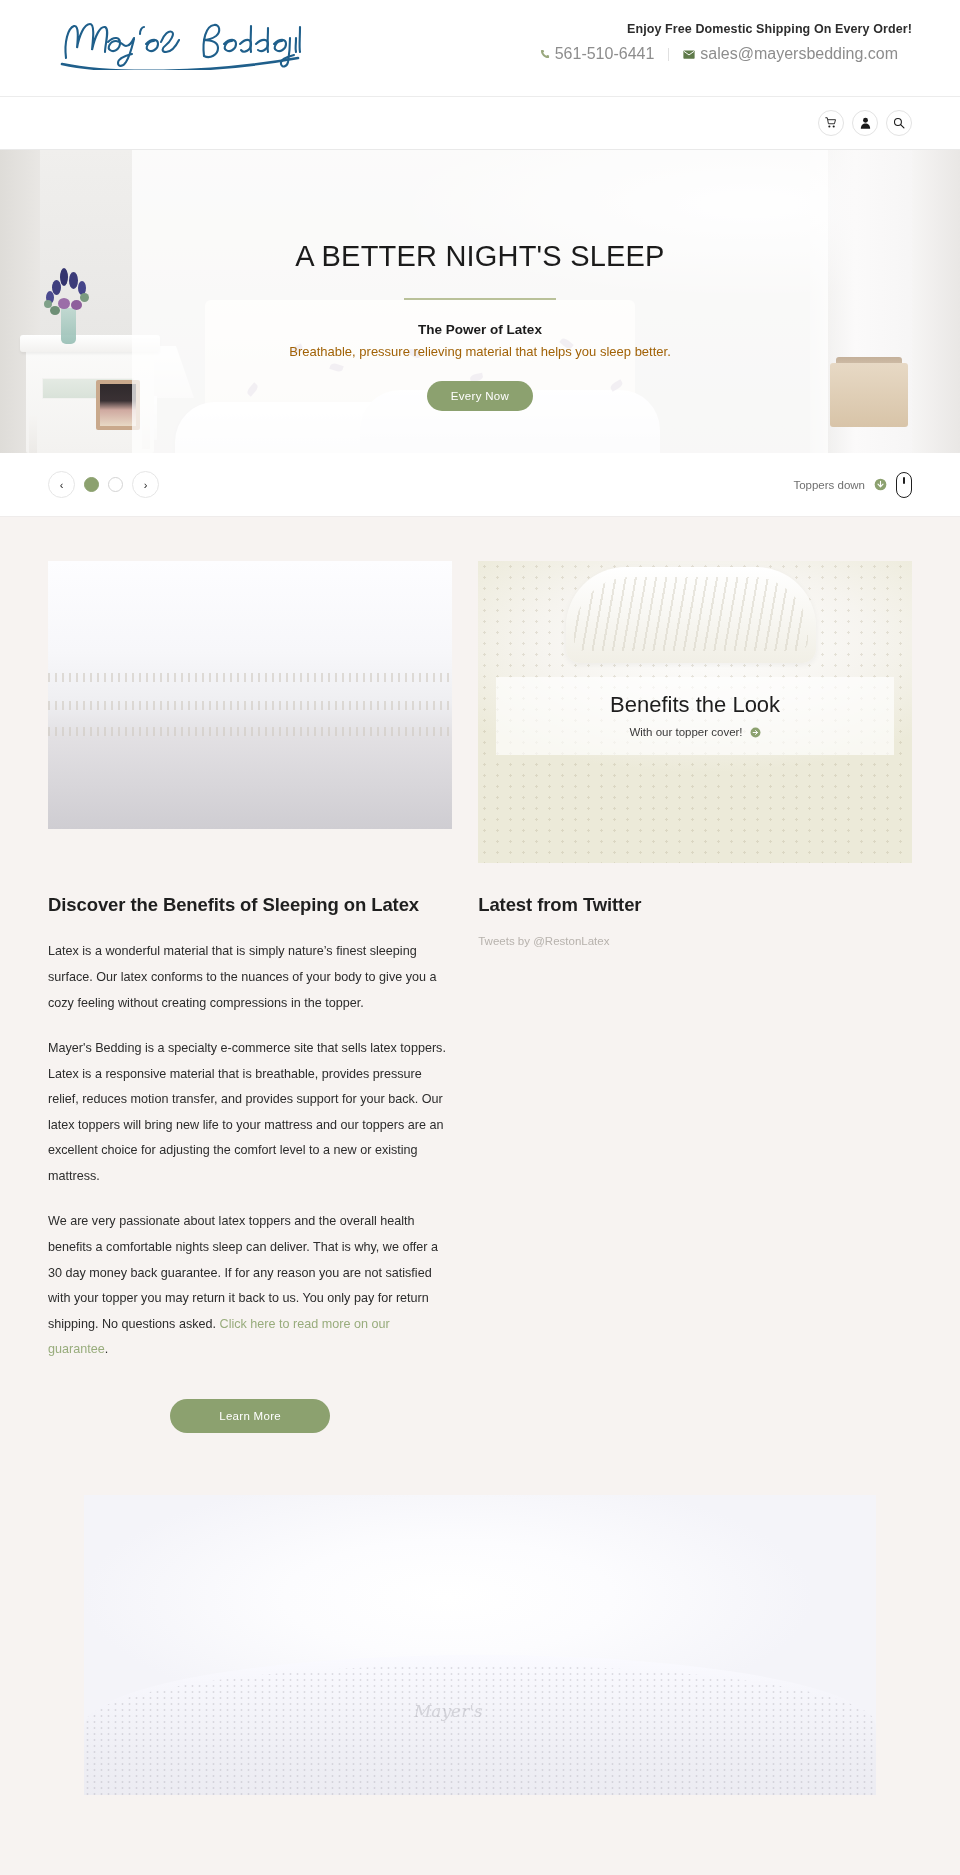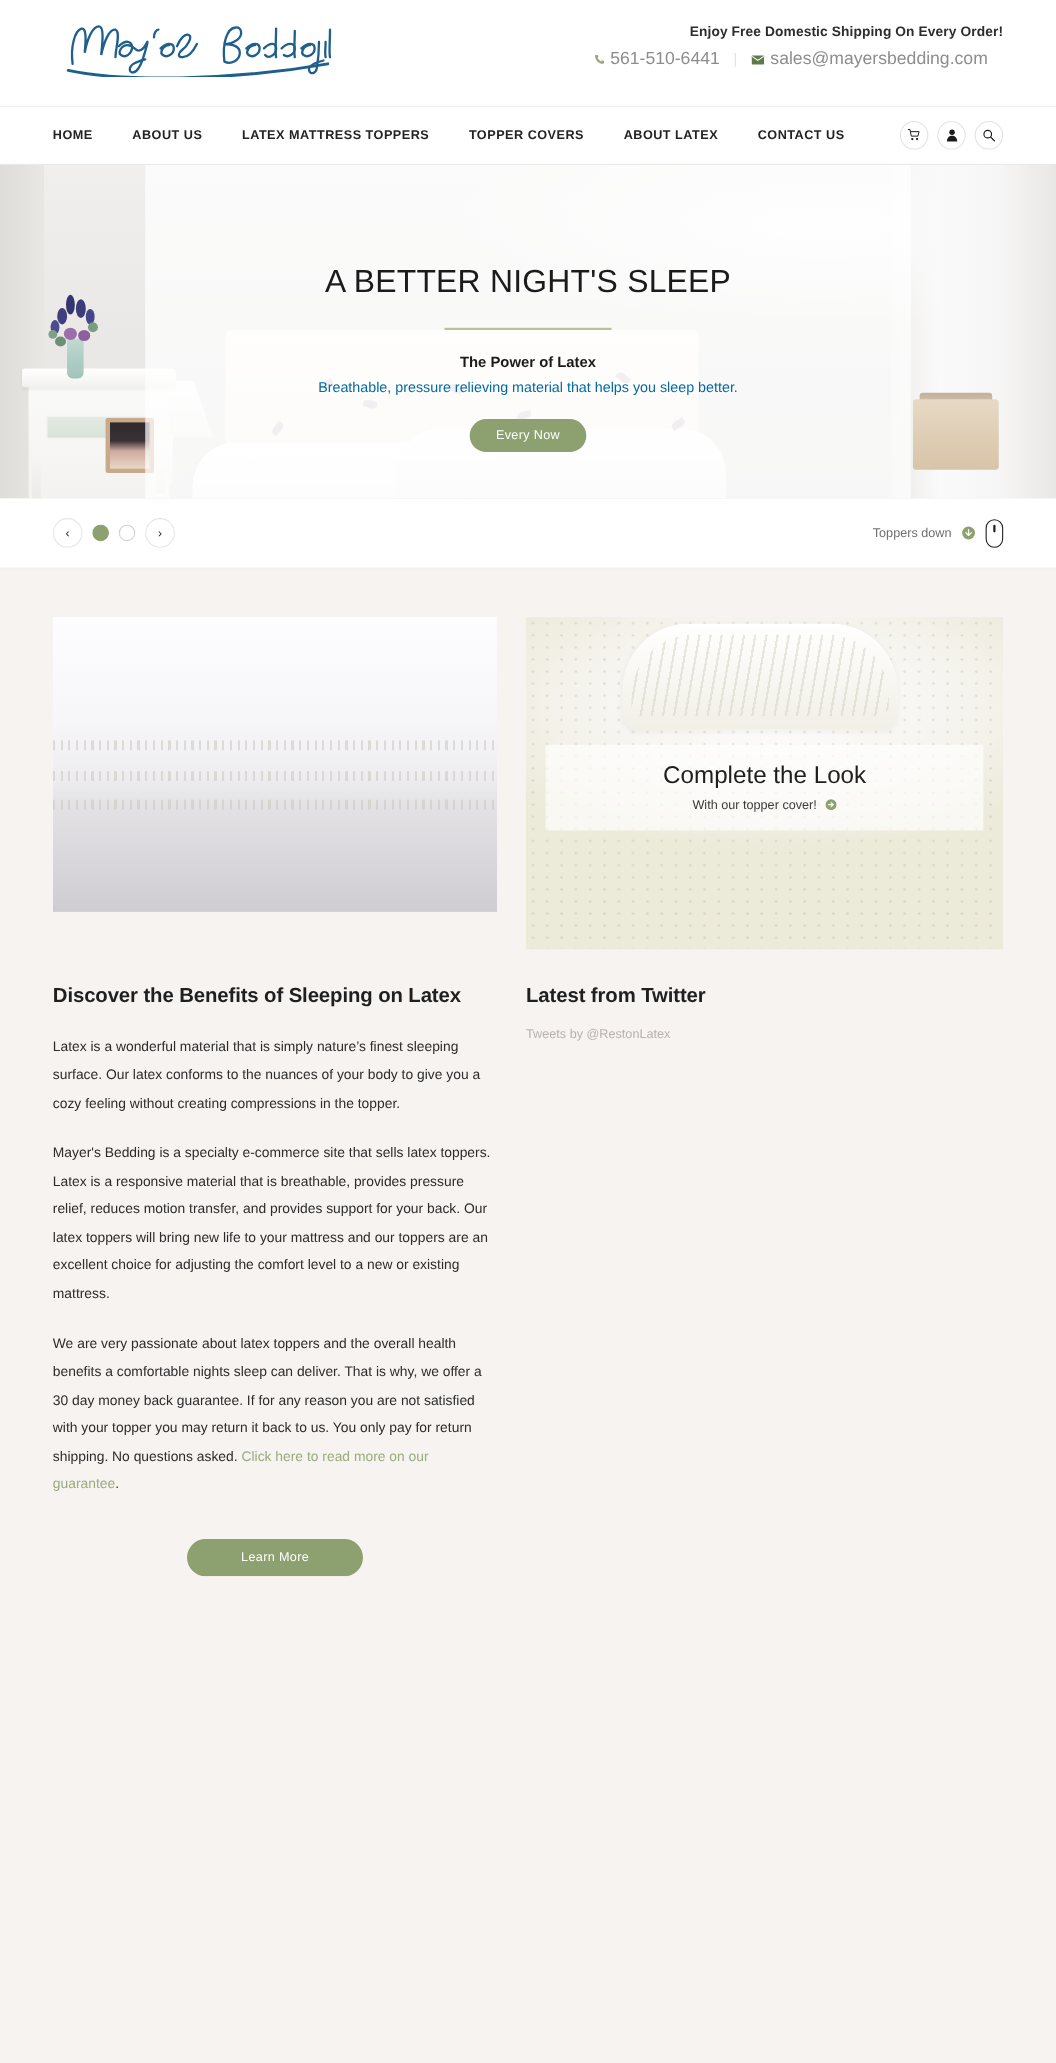--- a/index.html
+++ b/index.html
@@ -208,21 +208,21 @@
     letter-spacing: .2px;
     color: #1b1b1b;
     margin-top: 28px;
   }
   .hero-rule {
     width: 152px; height: 2px;
     background: #b9c199;
     margin: 25px 0 22px;
   }
   .hero-sub { font-size: 13.5px; font-weight: bold; color: #1b1b1b; }
-  .hero-desc { font-size: 13px; color: #0369a1; margin-top: 7px; }
+  .hero-desc { font-size: 13px; color: #a16207; margin-top: 7px; }
   .hero-btn {
     margin-top: 22px;
     background: #8ca16f;
     color: #fff;
     border: none;
     border-radius: 20px;
     padding: 9px 24px;
     font-size: 11.5px;
     letter-spacing: .3px;
     cursor: pointer;
@@ -426,28 +426,20 @@
           <rect x="0.5" y="0.5" width="15" height="11" rx="1" fill="#5f7a4a"></rect>
           <path d="M1 1.6 L8 6.6 L15 1.6" fill="none" stroke="#ffffff" stroke-width="1.3"></path>
         </svg>
         <span>sales@mayersbedding.com</span>
       </div>
     </div>
   </div>
 </div>
 
 <div class="navbar">
-  <div class="nav-links">
-    <a class="nav-link">HOME</a>
-    <a class="nav-link">ABOUT US</a>
-    <a class="nav-link">LATEX MATTRESS TOPPERS</a>
-    <a class="nav-link">TOPPER COVERS</a>
-    <a class="nav-link">ABOUT LATEX</a>
-    <a class="nav-link">CONTACT US</a>
-  </div>
   <div class="nav-icons">
     <div class="nav-icon-btn">
       <svg width="12" height="12" viewBox="0 0 16 16">
         <path d="M0.5 1 H3 L4.6 9 H12.6 L14 3.6 H4" fill="none" stroke="#1a1a1a" stroke-width="1.2"></path>
         <circle cx="5.8" cy="12.6" r="1.4" fill="#1a1a1a"></circle>
         <circle cx="11.6" cy="12.6" r="1.4" fill="#1a1a1a"></circle>
       </svg>
     </div>
     <div class="nav-icon-btn">
       <svg width="11" height="12" viewBox="0 0 14 16">
@@ -551,21 +543,21 @@
       </div>
     </div>
 
     <div class="promo-card right">
       <div class="promo-img-b">
         <div class="dotgrid"></div>
         <div class="foam-roll"></div>
         <div class="foam-ridges"></div>
       </div>
       <div class="promo-overlay">
-        <div class="promo-title">Complete the Look</div>
+        <div class="promo-title">Benefits the Look</div>
         <div class="promo-sub">
           <span>With our topper cover!</span>
           <svg class="arrow-circ" width="11" height="11" viewBox="0 0 16 16">
             <circle cx="8" cy="8" r="7.2" fill="#8ca16f"></circle>
             <path d="M4.6 8 H10.8 M8 5.2 L11 8 L8 10.8" fill="none" stroke="#ffffff" stroke-width="1.4" stroke-linecap="round" stroke-linejoin="round"></path>
           </svg>
         </div>
       </div>
     </div>
   </div>
@@ -580,13 +572,18 @@
         <button class="learn-btn">Learn More</button>
       </div>
     </div>
 
     <div class="col-right">
       <div class="sec-title">Latest from Twitter</div>
       <div class="tw-sub">Tweets by @RestonLatex</div>
     </div>
   </div>
 
+  <div class="bottom-banner">
+    <div class="banner-topper"></div>
+    <div class="banner-mesh"></div>
+    <div class="banner-script">Mayer's</div>
+  </div>
 </div>
 
 </body></html>

